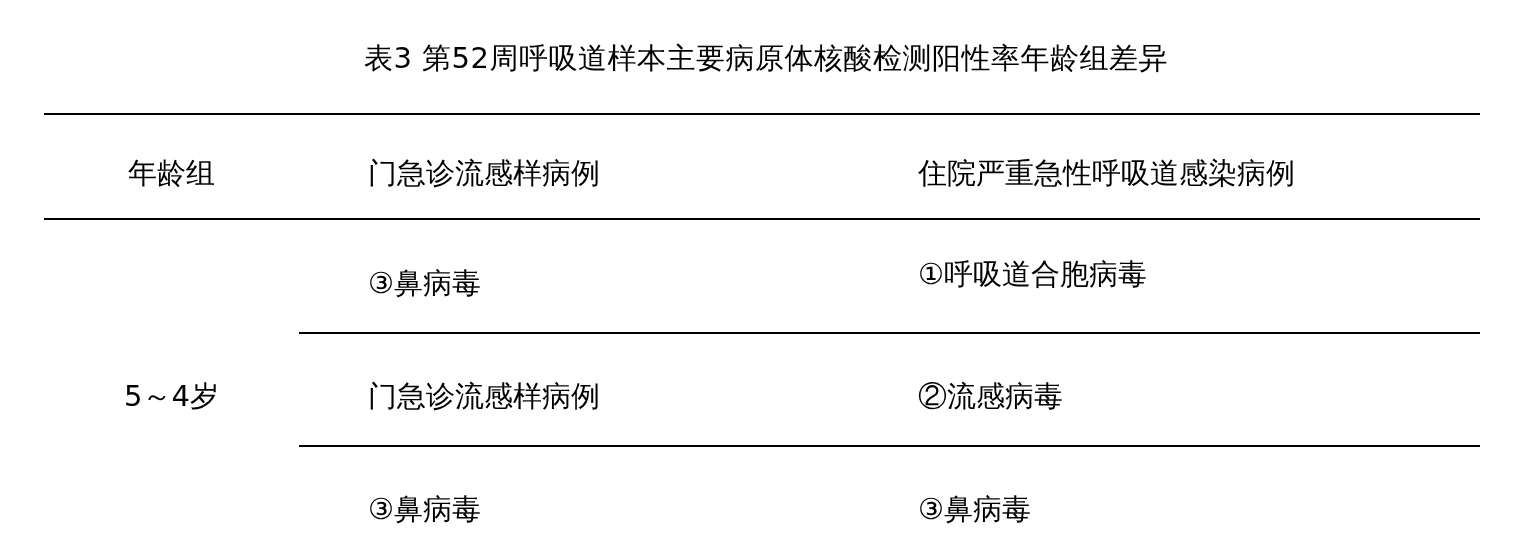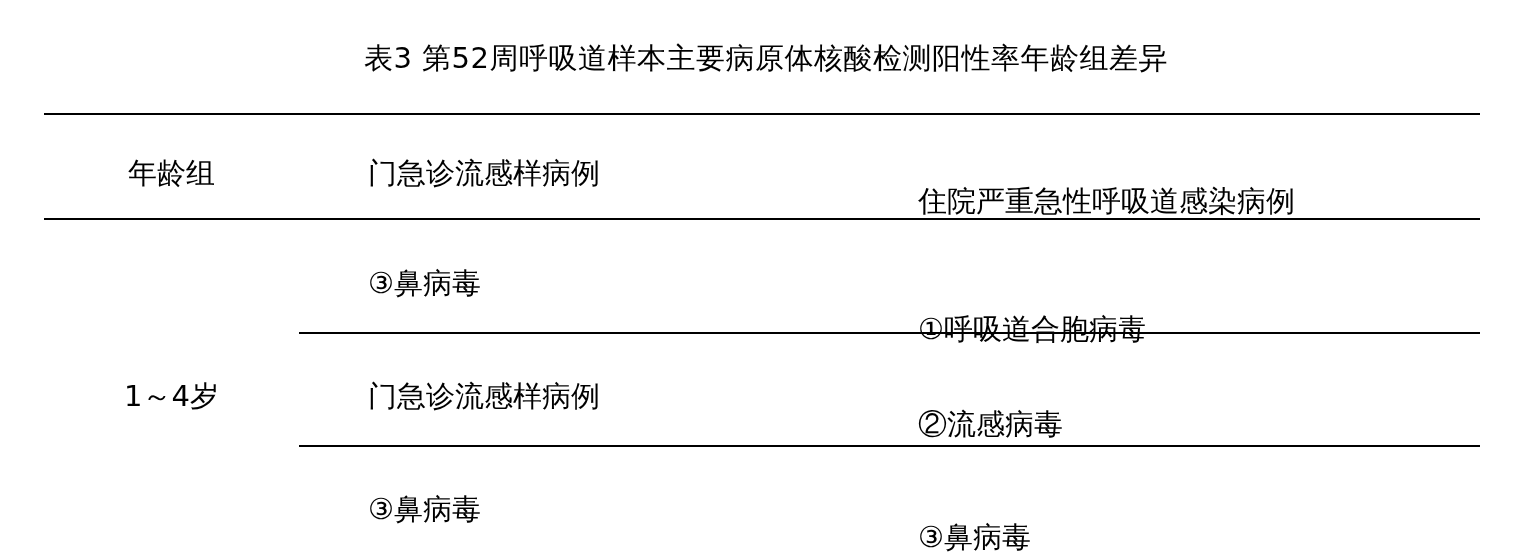--- a/index.html
+++ b/index.html
@@ -33,39 +33,39 @@
     }
     .cell {
       position: absolute;
       font-size: 29px;
       line-height: 40px;
       height: 40px;
       white-space: nowrap;
     }
     .age-col { left: 44px; width: 255px; text-align: center; }
     .c1 { left: 368px; }
-    .c2 { left: 918px; margin-top: 28px; }
+    .c2 { left: 918px; }
   </style>
 </head>
 <body>
 
 <div class="title">表3 第52周呼吸道样本主要病原体核酸检测阳性率年龄组差异</div>
 
 <div class="rule" style="left:44px; width:1436px; top:113px;"></div>
 
 <div class="cell age-col" style="top:153px;">年龄组</div>
 <div class="cell c1" style="top:153px;">门急诊流感样病例</div>
 <div class="cell c2" style="top:153px;">住院严重急性呼吸道感染病例</div>
 
 <div class="rule" style="left:44px; width:1436px; top:218px;"></div>
 
-<div class="cell age-col" style="top:376px;">1～4岁</div>
+<div class="cell age-col" style="top:376px;">5～4岁</div>
 
 <div class="cell c1" style="top:263px;">③鼻病毒</div>
-<div class="cell c2" style="top:281px;">①呼吸道合胞病毒</div>
+<div class="cell c2" style="top:254px;">①呼吸道合胞病毒</div>
 
 <div class="rule" style="left:299px; width:1181px; top:332px;"></div>
 
 <div class="cell c1" style="top:376px;">门急诊流感样病例</div>
 <div class="cell c2" style="top:376px;font-family:Liberation Serif, serif;">②流感病毒</div>
 
 <div class="rule" style="left:299px; width:1181px; top:445px;"></div>
 
 <div class="cell c1" style="top:489px;">③鼻病毒</div>
 <div class="cell c2" style="top:489px;">③鼻病毒</div>

